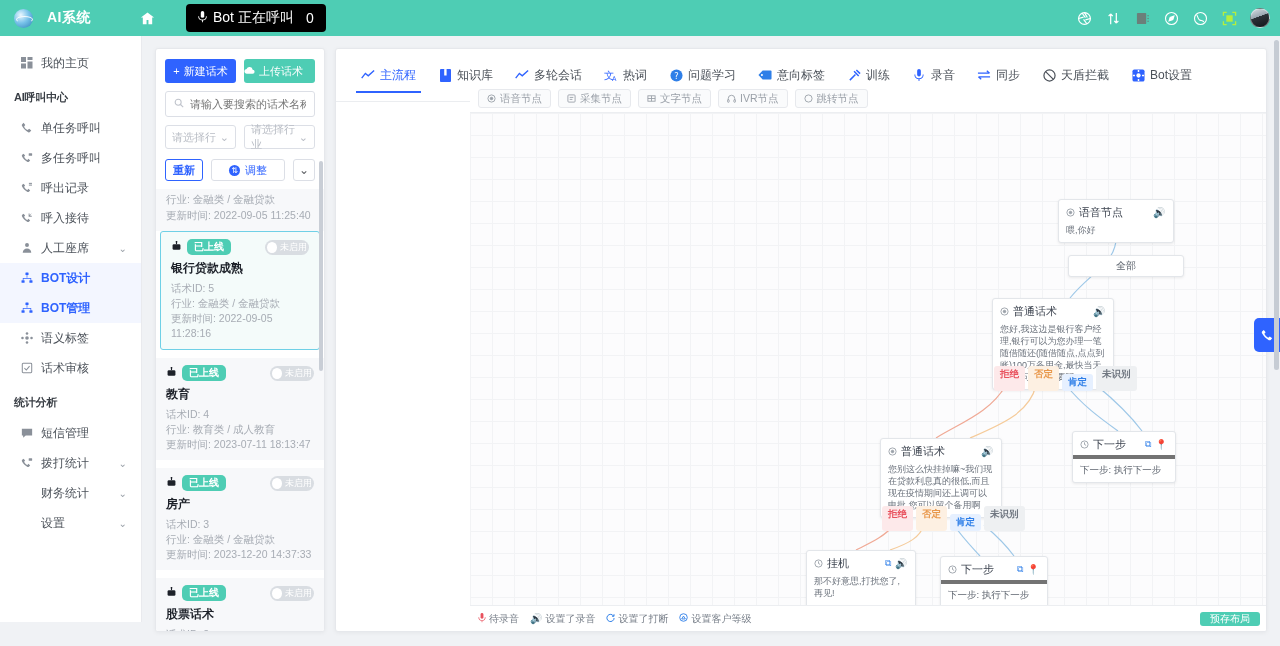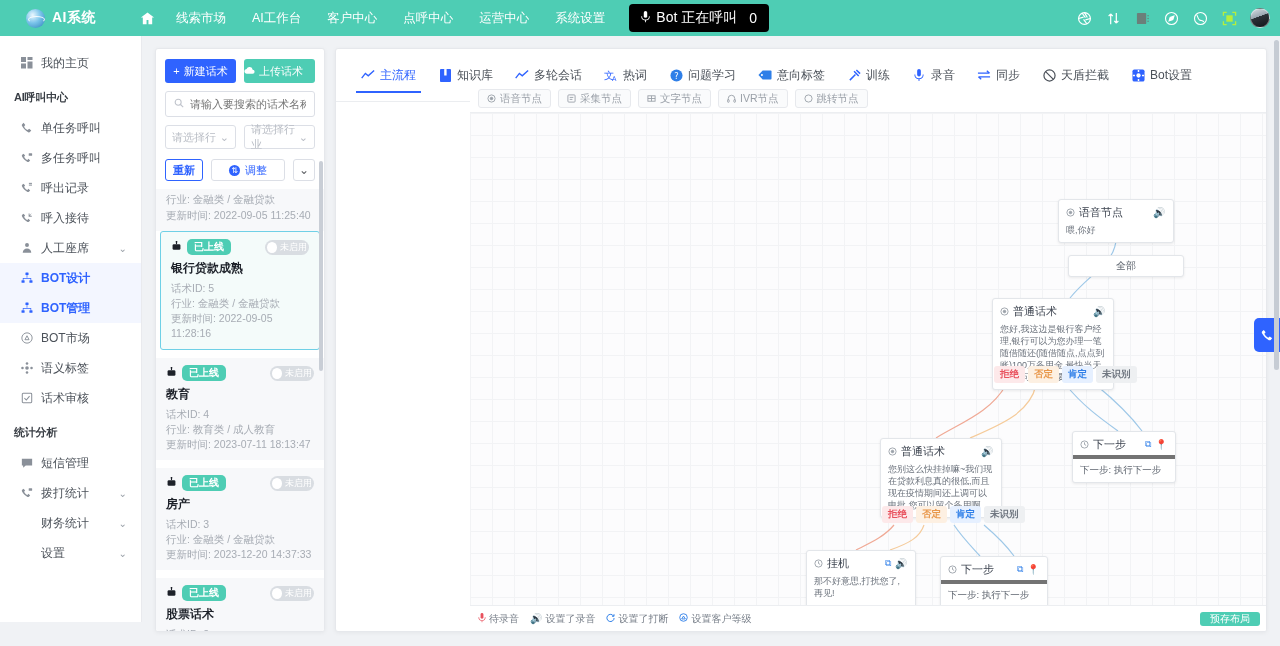--- a/index.html
+++ b/index.html
@@ -13,21 +13,21 @@
   }
 
   
   .topbar {
     position: absolute; top:0; left:0; width:1280px; height:36px;
     background: #4ecdb4;
     display: flex; align-items: center;
     color: #fff;
     z-index: 50;
   }
-  .logo-wrap { display:flex; align-items:flex-start; gap:7px; padding-left:26px; width:116px;}
+  .logo-wrap { display:flex; align-items:flex-start; gap:14px; padding-left:14px; width:116px;}
   .logo-globe {
     width:19px; height:19px; border-radius:50%;
     background: radial-gradient(circle at 35% 32%, #eaf7ff 0%, #79c3ea 45%, #2b7fb8 100%);
     position:relative; flex:0 0 auto;
   }
   .logo-globe::after{
     content:""; position:absolute; left:2px; top:7px; width:15px;height:5px;
     border-radius:50%; border:1.3px solid rgba(255,255,255,.85); border-bottom-color:transparent;
   }
   .logo-text { font-size:14px; font-weight:bold; letter-spacing:.5px;}
@@ -187,21 +187,21 @@
   .fn-title { font-size:11px; color:#3d4450; }
   .fn-acts { margin-left:auto; display:flex; gap:4px; align-items:center;}
   .fn-body { padding:1px 7px 6px 7px; font-size:9px; color:#6b727c; line-height:12px; word-break:break-all;}
   .fn-foot { border-top:4px solid #737373; padding:5px 7px; font-size:9.5px; color:#5e656f;}
   .branches { position:absolute; display:flex; gap:3px; }
   .br {
     font-size:9.5px; padding:2px 6px; border-radius:3px; font-weight:bold; white-space:nowrap;
   }
   .br-refuse { background:#fde9ea; color:#e8515d; }
   .br-neg    { background:#fdf0e2; color:#e8974a; }
-  .br-pos    { background:#e6f0ff; color:#2f7fe8; }
+  .br-pos    { background:#e6f0ff; color:#2f7fe8;margin-top:8px; }
   .br-unk    { background:#eef0f2; color:#6f7680; }
   .allbtn {
     position:absolute; background:#fff; border:1px solid #e3e6ea; border-radius:3px;
     box-shadow:0 1px 3px rgba(0,0,0,.08); font-size:10px; color:#5e656f;
     display:flex; align-items:center; justify-content:center;
   }
   .spk { color:#2f7fe8; font-size:10px; }
   .pin { color:#e8515d; font-size:10px; }
   .lnk { color:#2f7fe8; font-size:9px; }
 
@@ -234,28 +234,20 @@
 
 <div class="topbar">
   <div class="logo-wrap">
     <div class="logo-globe"></div>
     <div class="logo-text">AI系统</div>
   </div>
   <div class="nav-home">
     <svg width="15" height="15" viewBox="0 0 16 16" fill="#fff">
         <path d="M8 1.5 1 7h2v7h4V9.5h2V14h4V7h2z"></path>
       </svg>
-  </div>
-  <div class="nav-links">
-    <span>线索市场</span>
-    <span>AI工作台</span>
-    <span>客户中心</span>
-    <span>点呼中心</span>
-    <span>运营中心</span>
-    <span>系统设置</span>
   </div>
   <div class="bot-pill">
     <span>
       <svg width="9" height="12" viewBox="0 0 10 14" fill="#fff">
           <rect x="3" y="0" width="4" height="8" rx="2"></rect>
           <path d="M1 6a4 4 0 0 0 8 0h1a5 5 0 0 1-4.5 4.97V13h-1v-2.03A5 5 0 0 1 0 6z"></path>
         </svg>
     </span>
     <span>Bot 正在呼叫</span>
     <span class="cnt">0</span>
@@ -377,29 +369,20 @@
   <div class="sb-item active">
     <span class="sb-ico">
         <svg width="12" height="12" viewBox="0 0 14 14" fill="#2f63ff">
           <rect x="5.2" y="0.6" width="3.6" height="3" rx="0.6"></rect>
           <rect x="0.6" y="9.6" width="3.6" height="3" rx="0.6"></rect>
           <rect x="9.8" y="9.6" width="3.6" height="3" rx="0.6"></rect>
           <path d="M6.6 3.6h.8v3h-.8zM2.1 9.6V7h9.8v2.6h-.8V7.8H2.9v1.8z"></path>
         </svg>
       </span>
     <span class="lbl">BOT管理</span>
-  </div>
-  <div class="sb-item">
-    <span class="sb-ico">
-        <svg width="12" height="12" viewBox="0 0 14 14" fill="none" stroke="#8a9099" stroke-width="1.1">
-          <circle cx="7" cy="7" r="6"></circle>
-          <path d="M4.6 9 7 4.4 9.4 9z"></path>
-        </svg>
-      </span>
-    <span class="lbl">BOT市场</span>
   </div>
   <div class="sb-item">
     <span class="sb-ico">
         <svg width="12" height="12" viewBox="0 0 14 14" fill="#8a9099">
           <circle cx="7" cy="7" r="2.1"></circle>
           <circle cx="7" cy="1.7" r="1.5"></circle>
           <circle cx="12.3" cy="7" r="1.5"></circle>
           <circle cx="7" cy="12.3" r="1.5"></circle>
           <circle cx="1.7" cy="7" r="1.5"></circle>
         </svg>

